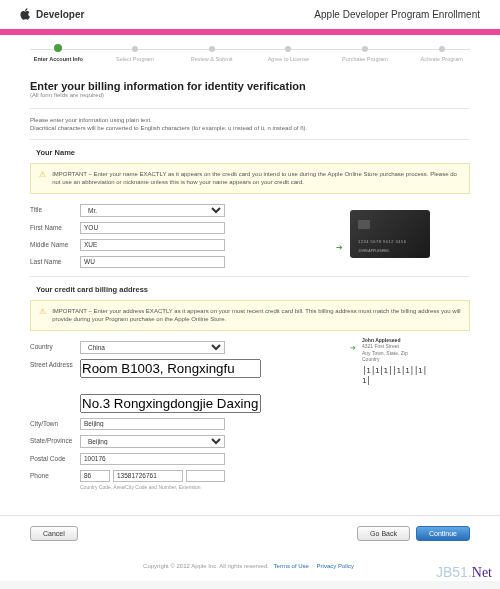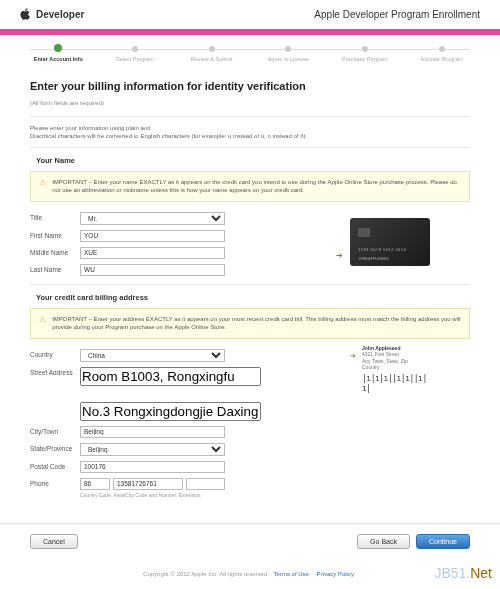--- a/index.html
+++ b/index.html
@@ -11,21 +11,21 @@
 .header-right { margin-left: auto; font-size: 10px; color: #333; font-weight: 500; }
 .steps { display: flex; align-items: center; padding: 10px 20px 6px; position: relative; }
 .step-line { position: absolute; top: 14px; left: 30px; right: 30px; height: 1px; background: #ddd; z-index: 0; }
 .step-line-active { position: absolute; top: 14px; left: 30px; width: 0; height: 1px; background: #4a9e3f; z-index: 1; }
 .step { flex: 1; text-align: center; position: relative; z-index: 2; }
 .step-dot { width: 6px; height: 6px; border-radius: 50%; background: #ccc; margin: 0 auto 4px; }
 .step.active .step-dot { background: #4a9e3f; width: 8px; height: 8px; margin-top: -1px; }
 .step-label { font-size: 5.5px; color: #aaa; }
 .step.active .step-label { color: #333; font-weight: 600; }
 .main { padding: 12px 30px 20px; }
-.page-title { font-size: 11px; font-weight: 700; color: #222; margin-bottom: 8px; }
+.page-title { font-size: 11px; font-weight: 700; color: #222; }
 .subtitle { font-size: 6px; color: #888; margin-bottom: 10px; }
 .instructions { font-size: 6px; color: #666; margin-bottom: 2px; }
 .hr { border: none; border-top: 1px solid #e5e5e5; margin: 8px 0; }
 .section-title { font-size: 7.5px; font-weight: 700; color: #333; margin: 8px 6px 6px; }
 .warning { display: flex; background: #fffde6; border: 1px solid #e8e4b0; padding: 6px 8px; margin-bottom: 10px; }
 .warning-icon { color: #f0ad4e; margin-right: 6px; font-size: 8px; }
 .warning-text { font-size: 6px; color: #555; line-height: 1.4; }
 .form-row { display: flex; align-items: flex-start; margin-bottom: 5px; }
 .form-label { width: 50px; font-size: 6.5px; color: #555; padding-top: 2px; }
 .form-input { flex: 0 0 145px; }
@@ -49,21 +49,21 @@
 .addr-sample .arrow2 { position: absolute; left: -12px; top: 6px; color: #4a9e3f; font-size: 7px; }
 .addr-sample .sample-name { font-weight: 700; color: #333; }
 .barcode { margin-top: 3px; font-family: monospace; letter-spacing: -0.5px; font-size: 8px; color: #333; }
 .actions { border-top: 1px solid #e0e0e0; padding: 10px 30px; display: flex; }
 .btn { font-size: 7px; padding: 3px 12px; border: 1px solid #aaa; border-radius: 3px; background: linear-gradient(#fdfdfd, #e5e5e5); color: #333; cursor: pointer; }
 .btn-primary { background: linear-gradient(#5fa8e8, #2a6db8); color: #fff; border-color: #2a6db8; }
 .actions-right { margin-left: auto; display: flex; gap: 6px; }
 .footer { text-align: center; padding: 12px; font-size: 6px; color: #999; }
 .footer a { color: #2a6db8; text-decoration: none; margin: 0 3px; }
 .watermark { position: fixed; bottom: 8px; right: 8px; font-size: 14px; color: #b8cce0; font-weight: 300; }
-.watermark .net { color: #a16207; }
+.watermark .net { color: #4c1d95; font-family: Liberation Serif, serif; }
 </style>
 </head>
 <body>
 
 <div class="page">
   <div class="header">
     <span class="apple-logo">
       <svg width="10" height="12" viewBox="0 0 14 16">
           <path fill="#333" d="M11.5 8.4c0-2 1.6-2.9 1.7-3-1-1.4-2.4-1.6-2.9-1.6-1.2-.1-2.4.7-3 .7-.6 0-1.6-.7-2.6-.7C3.3 3.8 2 4.6 1.3 5.9c-1.4 2.5-.4 6.2 1 8.2.7 1 1.5 2.1 2.6 2 1-.1 1.4-.7 2.7-.7s1.6.7 2.7.6c1.1 0 1.8-1 2.5-2 .8-1.1 1.1-2.2 1.1-2.3 0 0-2.4-.9-2.4-3.3zM9.6 2.5c.6-.7 1-1.7.9-2.5-.9 0-1.9.6-2.5 1.3-.5.6-1 1.6-.9 2.5.9.1 1.9-.5 2.5-1.3z"></path>
         </svg>

